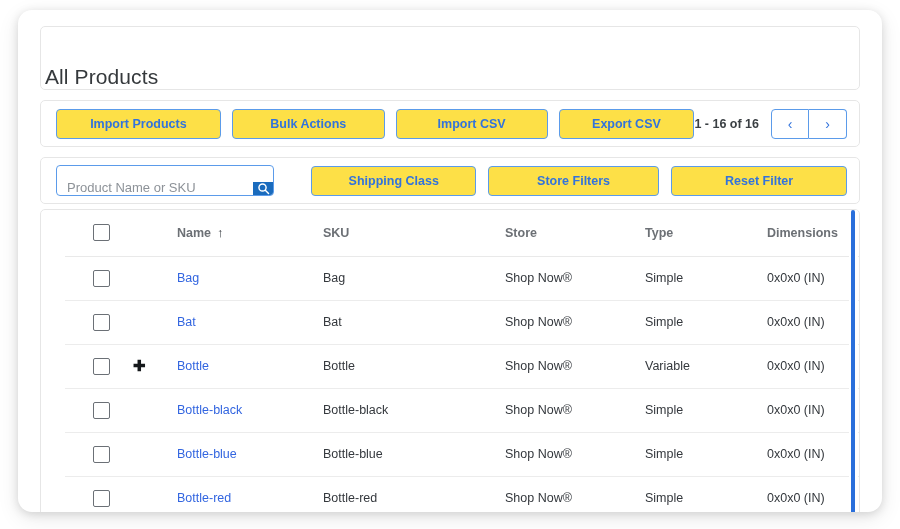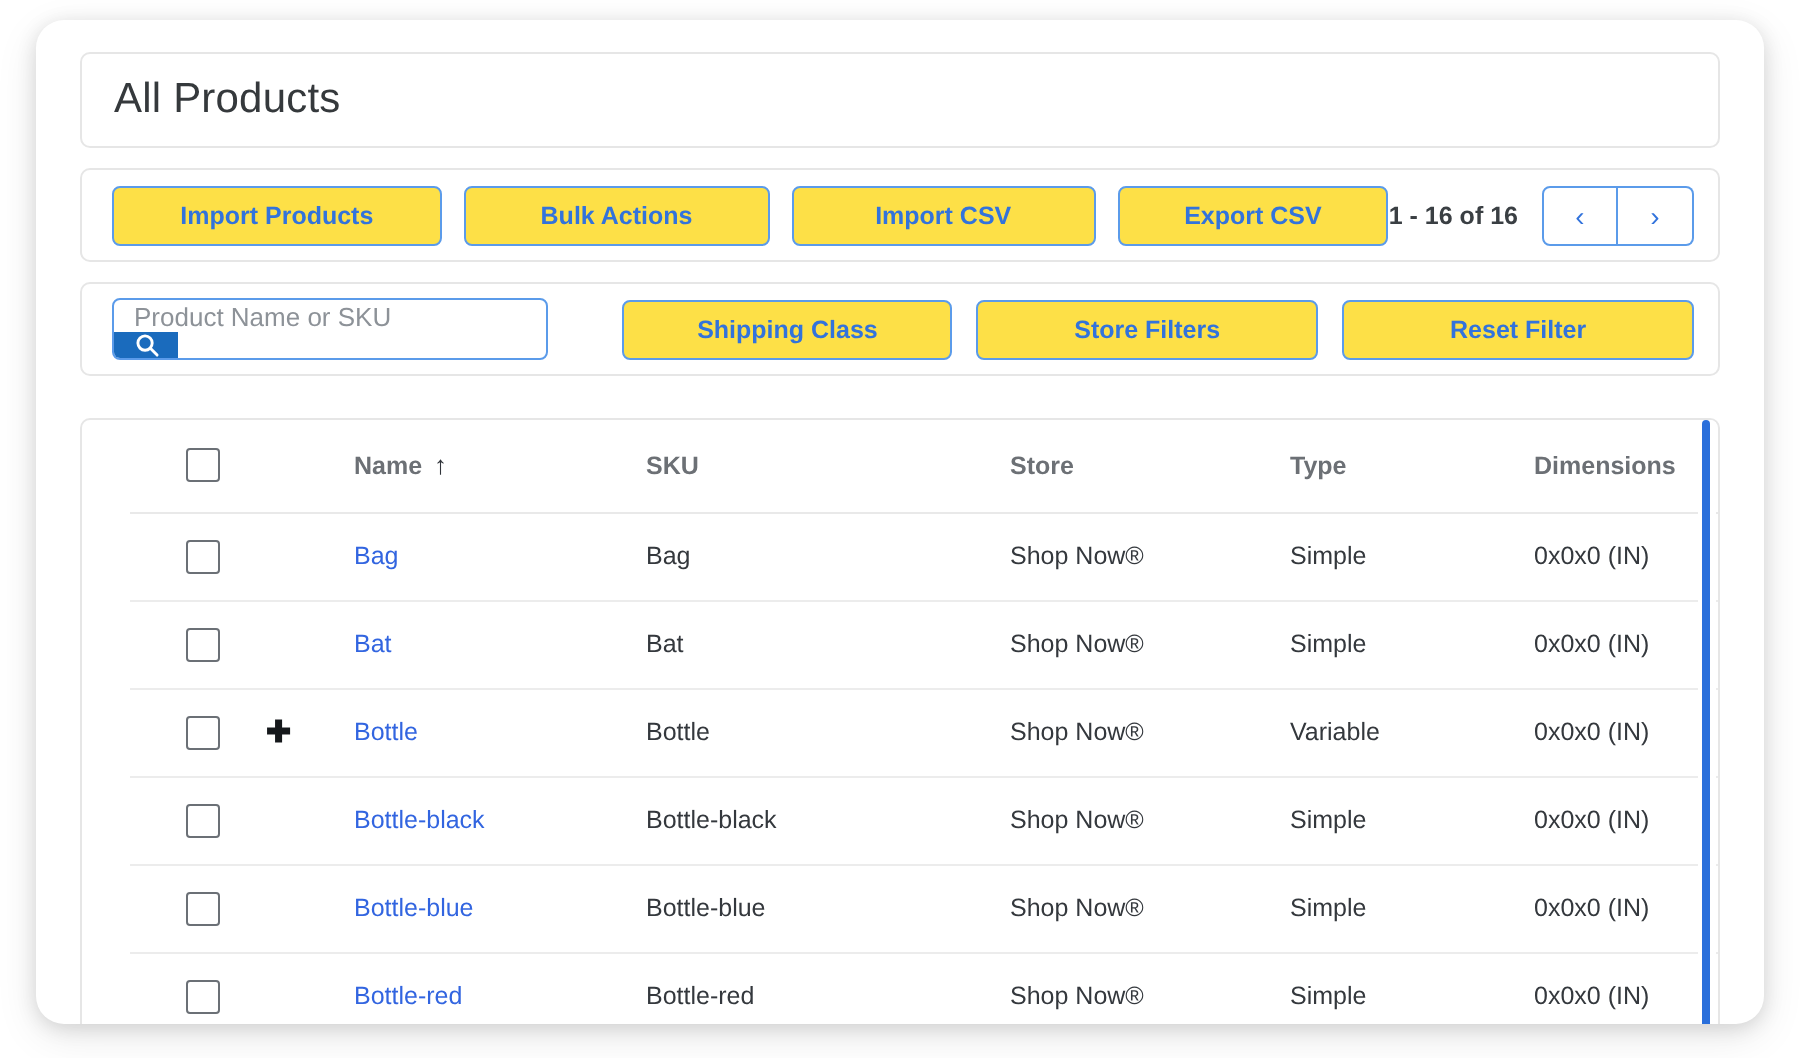--- a/index.html
+++ b/index.html
@@ -33,27 +33,27 @@
   }
   .inner {
     position: absolute;
     left: 22px;
     top: 16px;
     width: 820px;
     box-sizing: border-box;
   }
   
   .title-panel {
-    height: 48px;
+    height: 64px;
     border: 1px solid #e6e6e6;
     border-radius: 5px;
     background: #ffffff;
     display: flex;
-    align-items: center;
-    padding: 0 16px;
+    align-items: flex-end;
+    padding: 0 4px;
     box-sizing: border-box;
   }
   .title-text {
     font-size: 21px;
     color: #35393c;
     font-weight: 400;
     letter-spacing: .1px;
   }
   
   .toolbar-panel {
@@ -124,30 +124,29 @@
     border: 1px solid #e6e6e6;
     border-radius: 5px;
     background: #ffffff;
     display: flex;
     align-items: center;
     padding: 0 12px;
     box-sizing: border-box;
   }
   .search-wrap {
     display: flex;
-    align-items: flex-start;
+    align-items: flex-end;
     height: 31px;
     width: 232px;
     margin-left: 3px;
     border: 1px solid #5b9bea;
     border-radius: 4px;
     overflow: hidden;
     background: #ffffff;
     box-sizing: border-box;
-    flex-direction: column;
   }
   .search-input {
     flex: 1;
     border: none;
     outline: none;
     padding: 0 10px;
     font-size: 13px;
     color: #3a3f43;
     font-family: "Liberation Sans", sans-serif;
     background: transparent;

